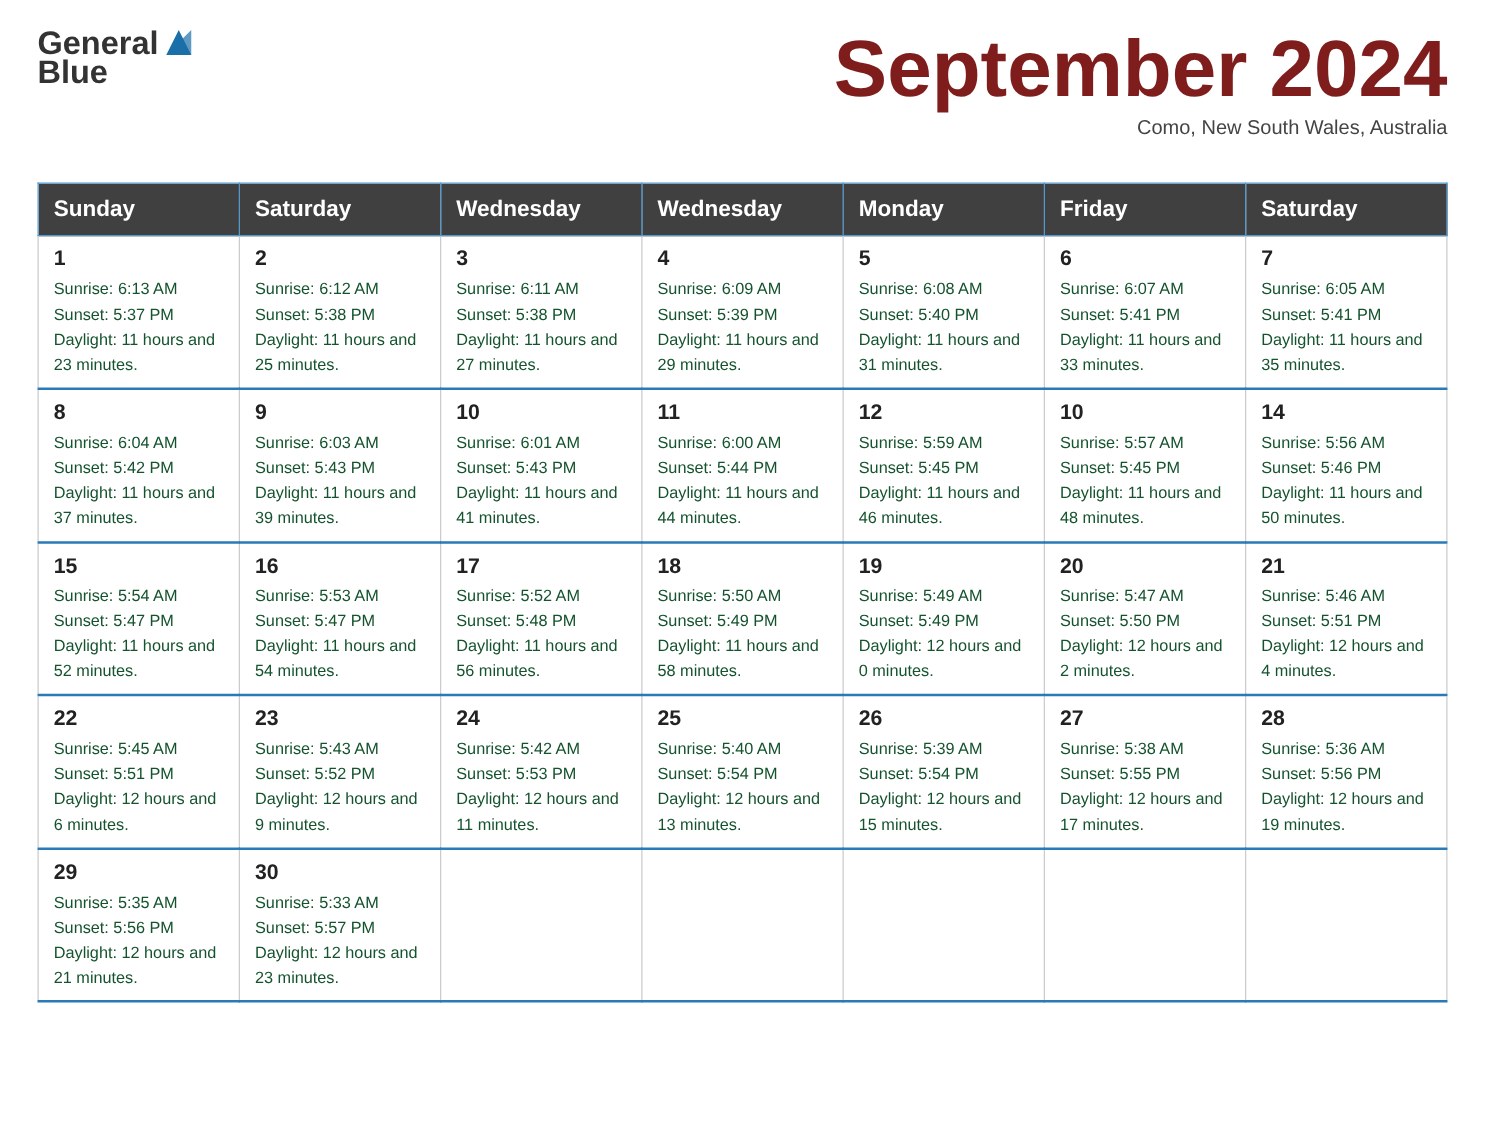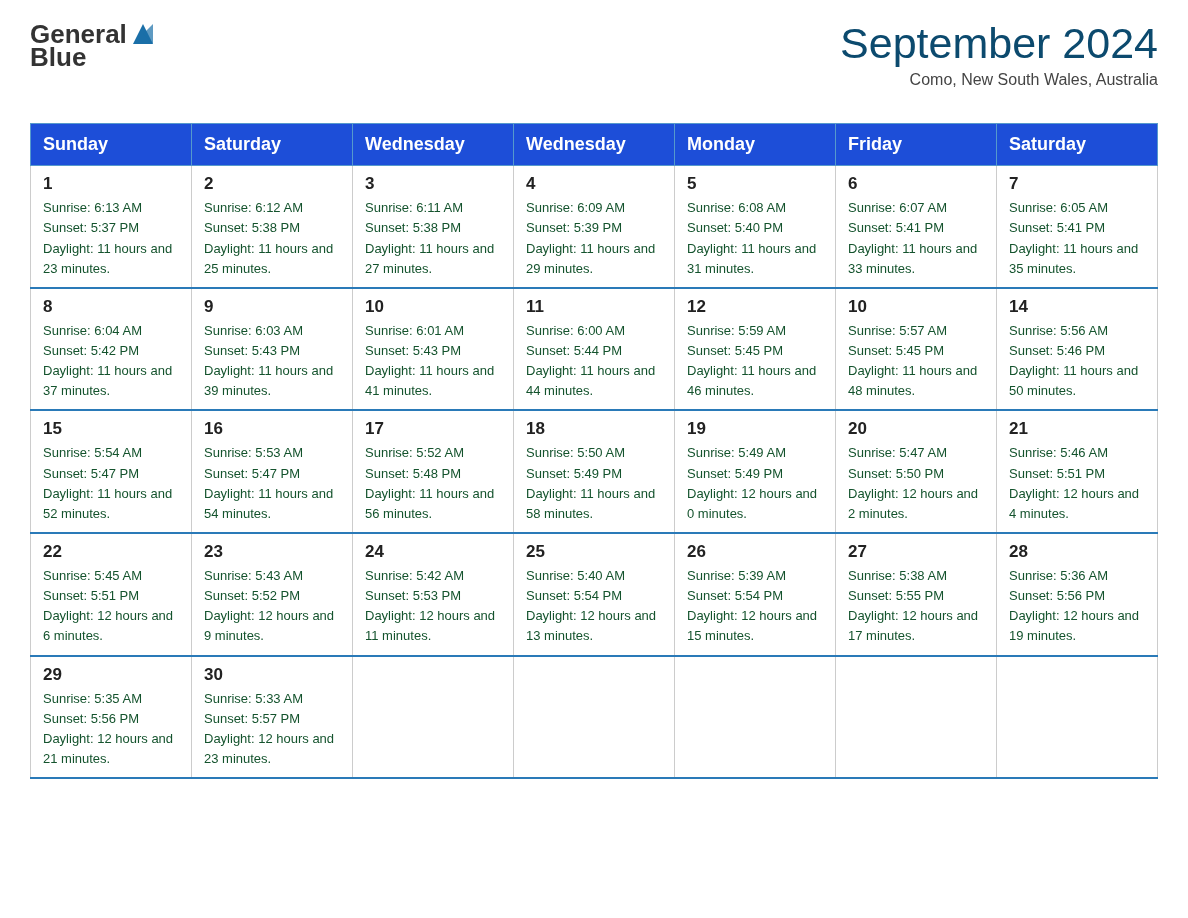--- a/index.html
+++ b/index.html
@@ -29,37 +29,37 @@
     }
     .logo-icon {
       width: 28px;
       height: 28px;
       margin-left: 2px;
     }
     .title-area {
       text-align: right;
     }
     .calendar-title {
-      font-size: 43px;
-      font-weight: normal;
-      color: #0c4a6e;
+      font-size: 64px;
+      font-weight: bold;
+      color: #7f1d1d;
       line-height: 1.1;
     }
     .calendar-subtitle {
       font-size: 16px;
       color: #444;
       margin-top: 4px;
     }
     .calendar-table {
       width: 100%;
       border-collapse: collapse;
       border: 1px solid #aaa;
     }
     .calendar-table thead tr {
-      background-color: #1d4ed8;
+      background-color: #404040;
       padding-left: 16px;
     }
     .calendar-table thead th {
       color: #fff;
       font-size: 18px;
       font-weight: bold;
       padding: 10px 12px;
       text-align: left;
       border: 1px solid #5599cc;
     }

